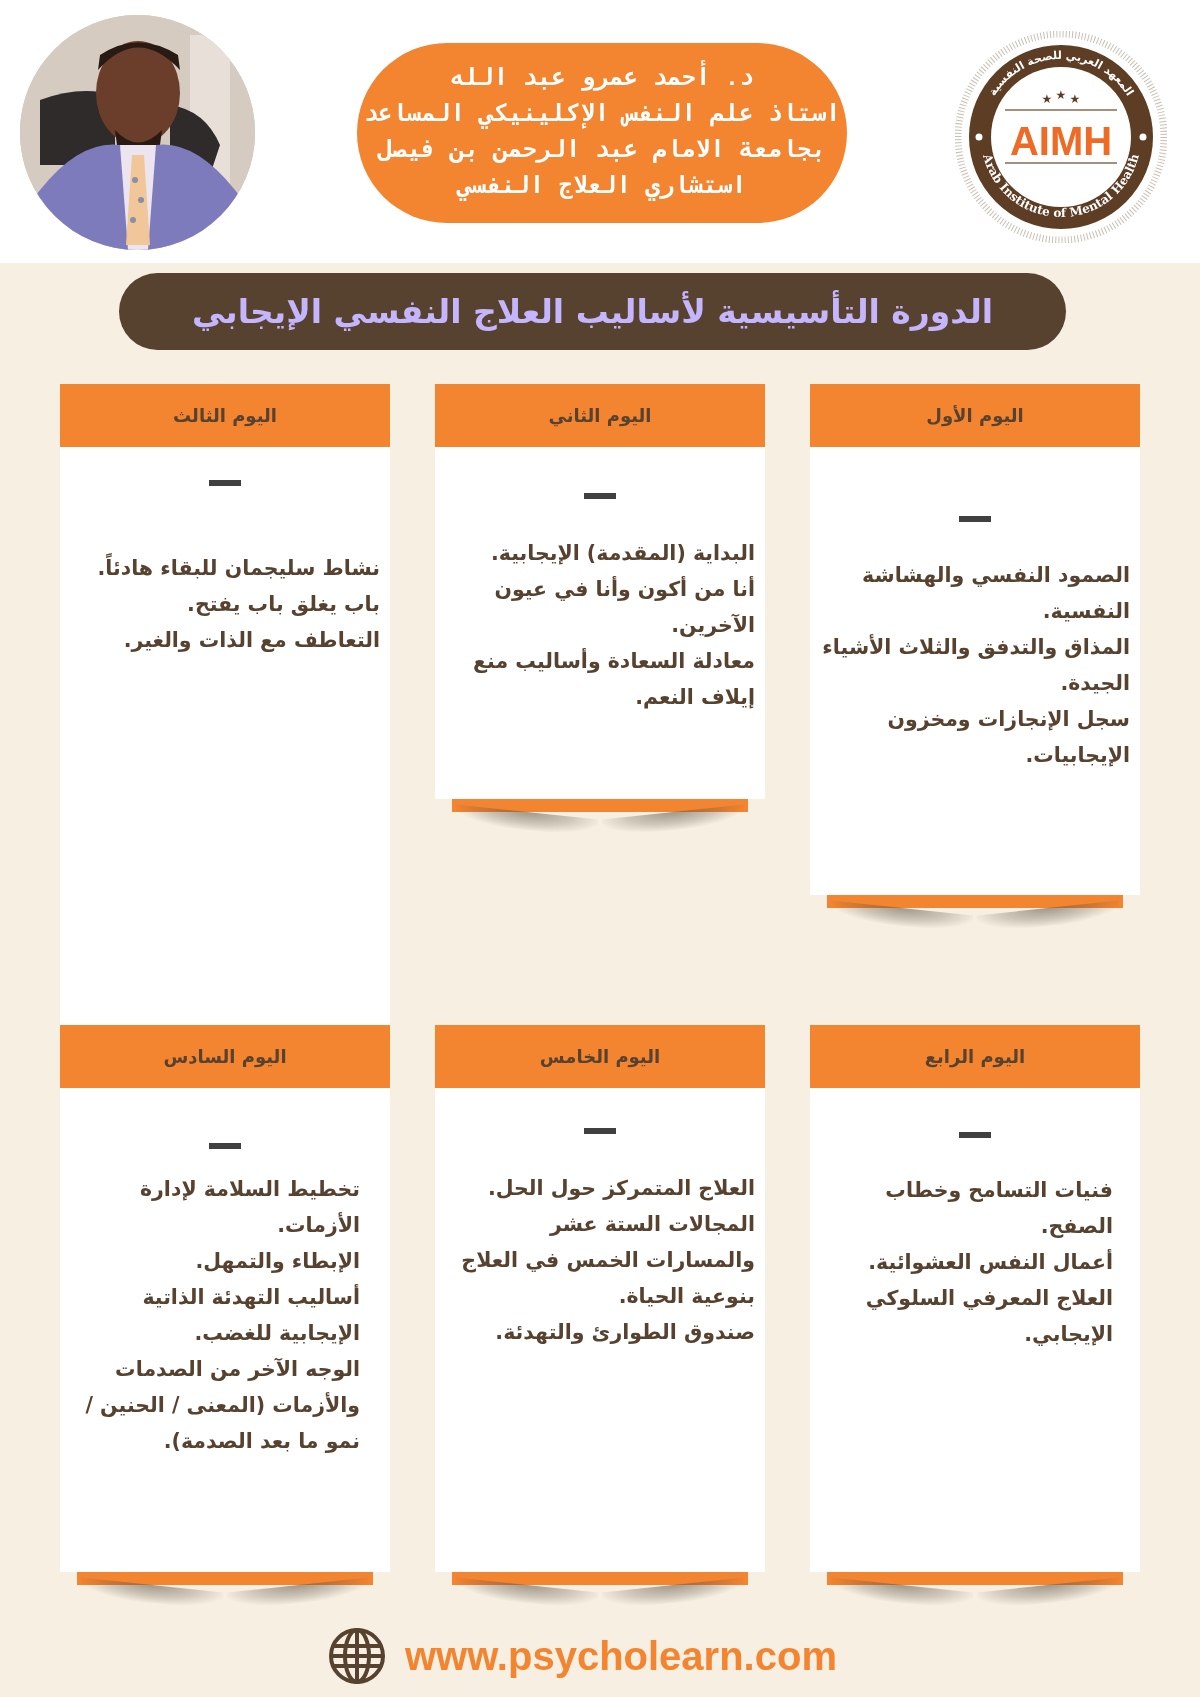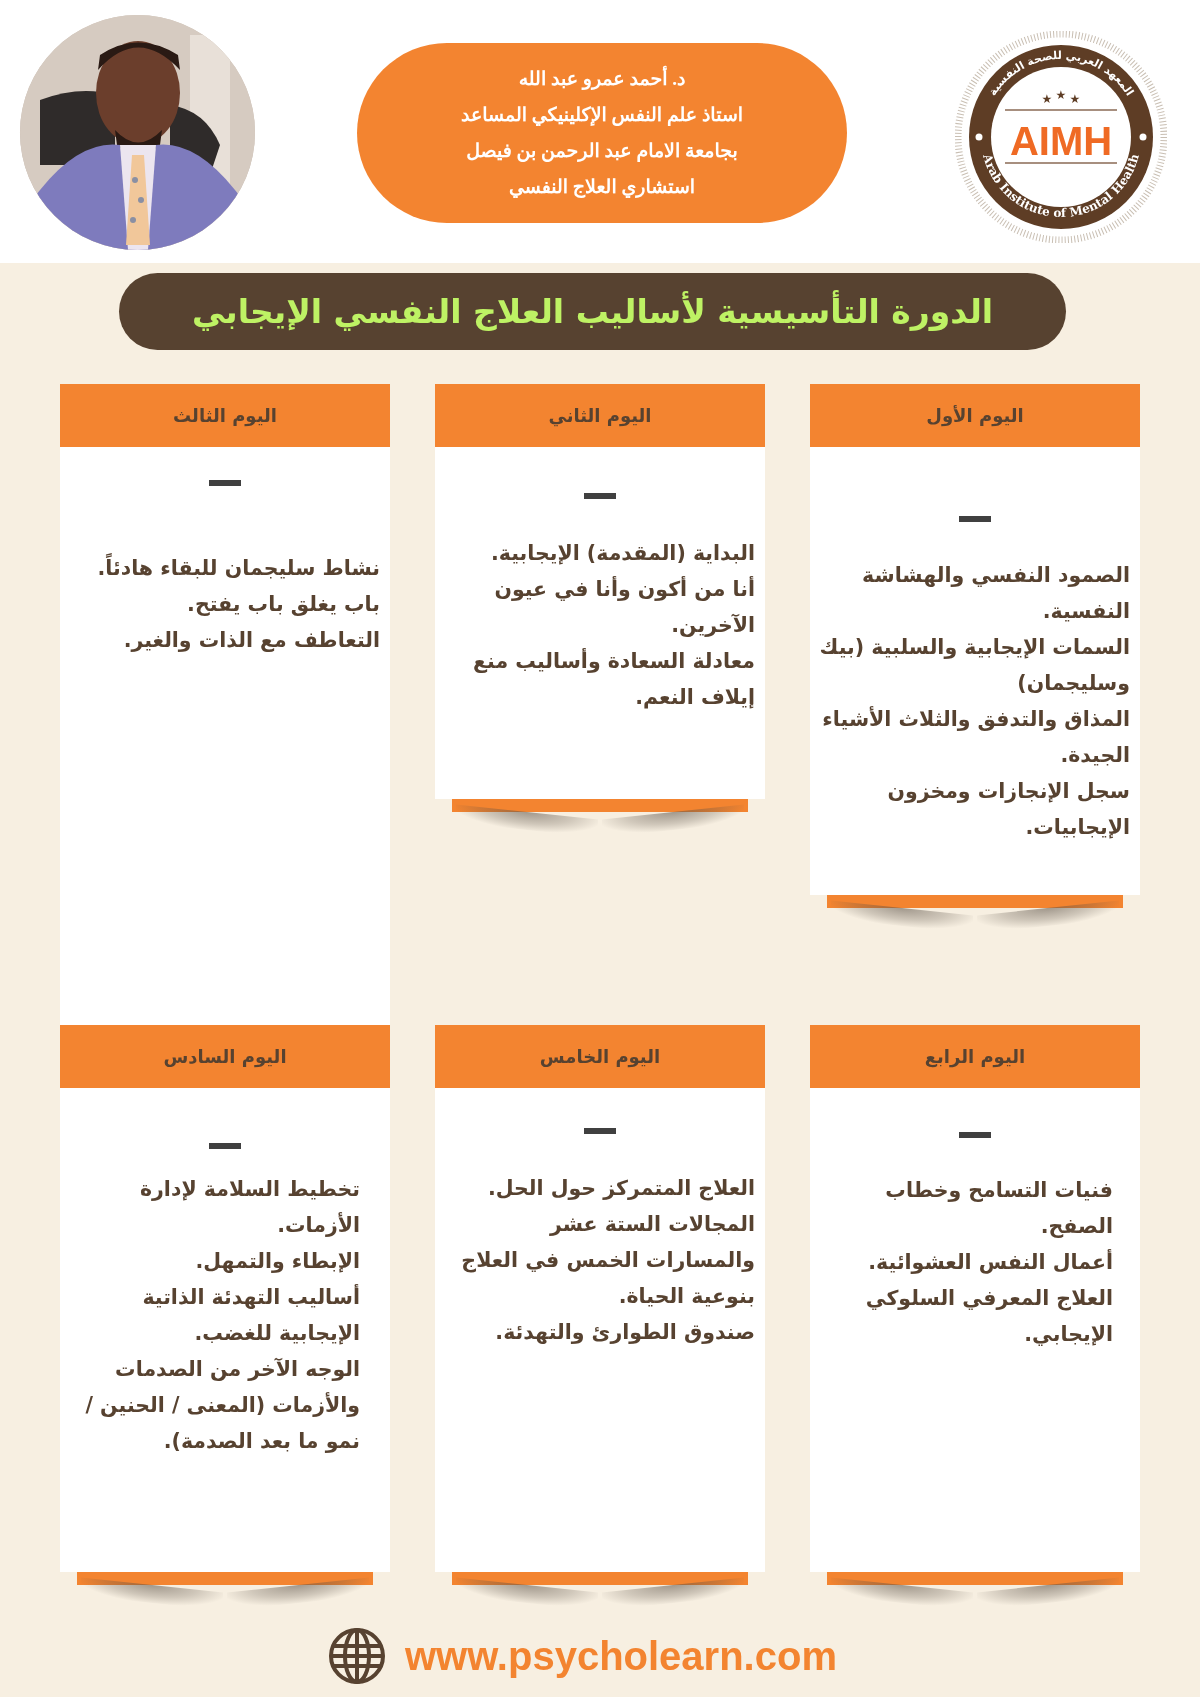--- a/index.html
+++ b/index.html
@@ -21,37 +21,37 @@
   }
   .photo svg { width: 100%; height: 100%; display: block; }
 
   .bio-pill {
     position: absolute; left: 357px; top: 43px; width: 490px; height: 180px;
     background: #f38430; border-radius: 90px;
     display: flex; flex-direction: column; align-items: center; justify-content: center;
     direction: rtl; color: #ffffff;
   }
   .bio-pill .line {
-    font-family: Liberation Serif, serif; font-weight: bold;
-    font-size: 19px; line-height: 36px; white-space: nowrap;
+    font-family: Liberation Mono, monospace; font-weight: bold;
+    font-size: 24px; line-height: 36px; white-space: nowrap;
   }
 
   .logo {
     position: absolute; left: 955px; top: 31px; width: 212px; height: 212px;
   }
   .logo svg { width: 100%; height: 100%; display: block; }
 
   .title-pill {
     position: absolute; left: 119px; top: 273px; width: 947px; height: 77px;
     background: #574230; border-radius: 40px;
     display: flex; align-items: center; justify-content: center;
     direction: rtl;
   }
   .title-pill span {
-    color: #bef264; font-weight: bold; font-size: 33px;
+    color: #c4b5fd; font-weight: bold; font-size: 33px;
     font-family: "DejaVu Sans", sans-serif; white-space: nowrap;
   }
 
   .card {
     position: absolute; width: 330px;
   }
   .card .head {
     height: 63px; background: #f38430;
     display: flex; align-items: center; justify-content: center;
     direction: rtl;
@@ -160,21 +160,20 @@
 </div>
 
 <div class="card" style="left:810px; top:384px;">
   <div class="head">
       <span>اليوم الأول</span>
     </div>
   <div class="body" style="height:448px;">
     <div class="dash" style="top:69px;"></div>
     <div class="items" style="top:110px;">
       <div>الصمود النفسي والهشاشة النفسية.</div>
-      <div>السمات الإيجابية والسلبية (بيك وسليجمان)</div>
       <div>المذاق والتدفق والثلاث الأشياء الجيدة.</div>
       <div>سجل الإنجازات ومخزون الإيجابيات.</div>
     </div>
   </div>
   <div class="foot"></div>
   <div class="shadow"></div>
 </div>
 
 <div class="card" style="left:435px; top:384px;">
   <div class="head">

